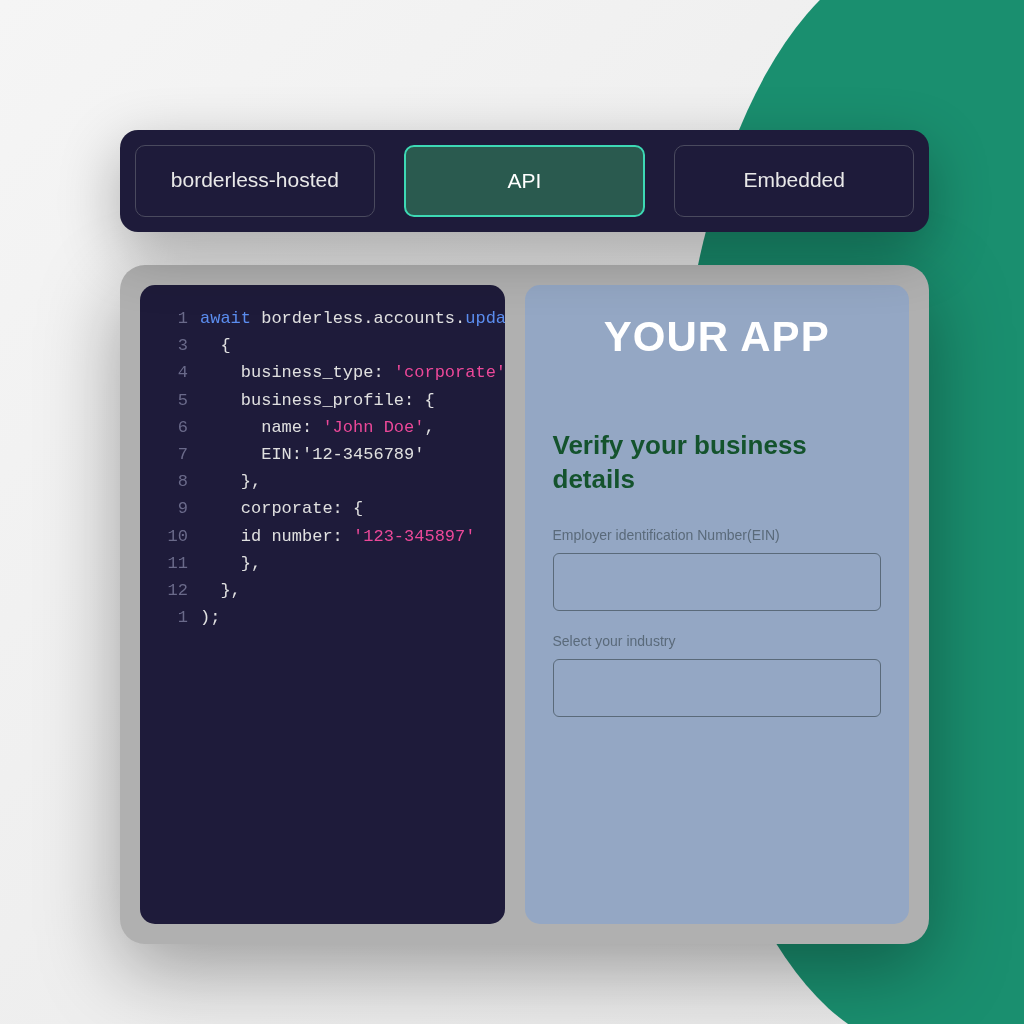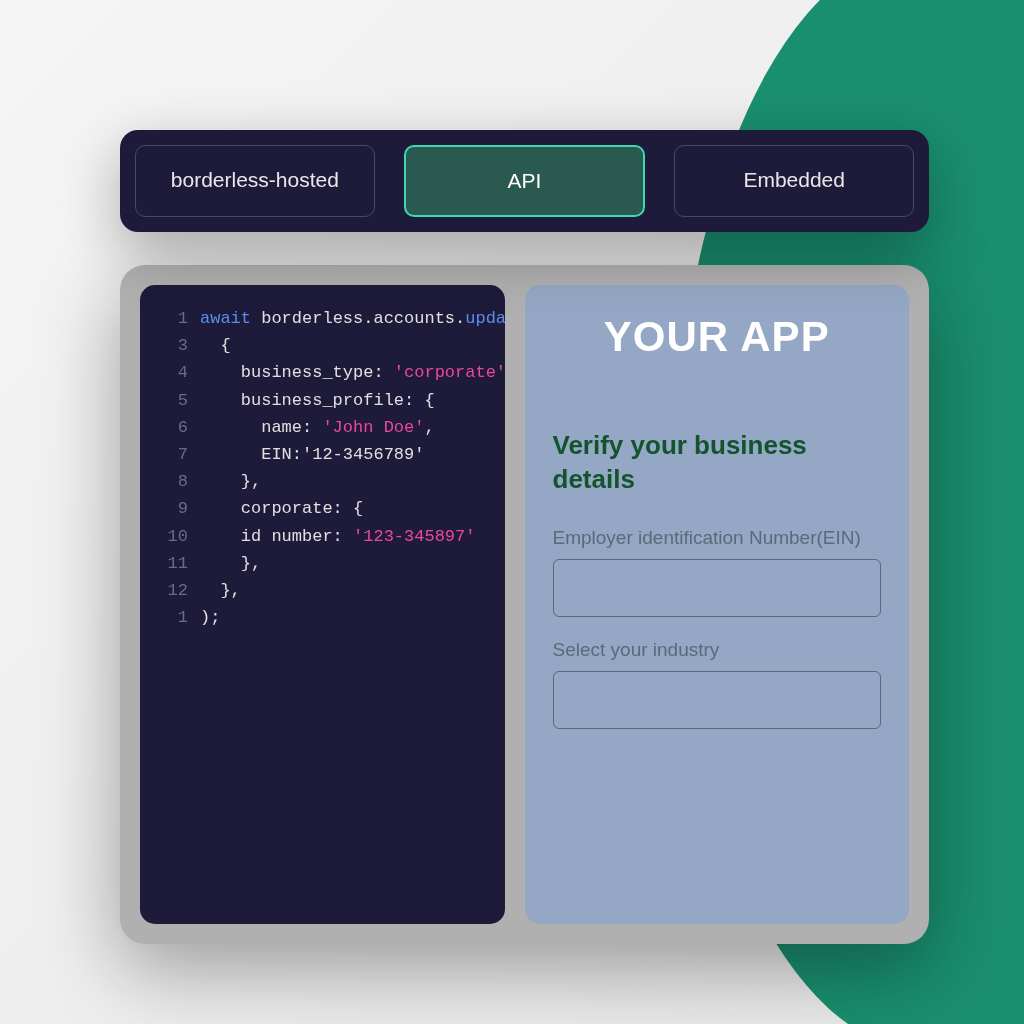--- a/index.html
+++ b/index.html
@@ -108,21 +108,21 @@
     .form-heading {
       color: #14532d;
       font-size: 26px;
       font-weight: 700;
       margin-bottom: 30px;
       line-height: 1.3;
       margin-top: 28px;
     }
     .field-label {
       color: #5a6a7a;
-      font-size: 19px;
+      font-size: 14px;
       margin-bottom: 10px;
     }
     .field-input {
       width: 100%;
       height: 58px;
       border: 1px solid #5a6a7a;
       border-radius: 6px;
       background: transparent;
       margin-bottom: 22px;
       padding: 0 12px;

